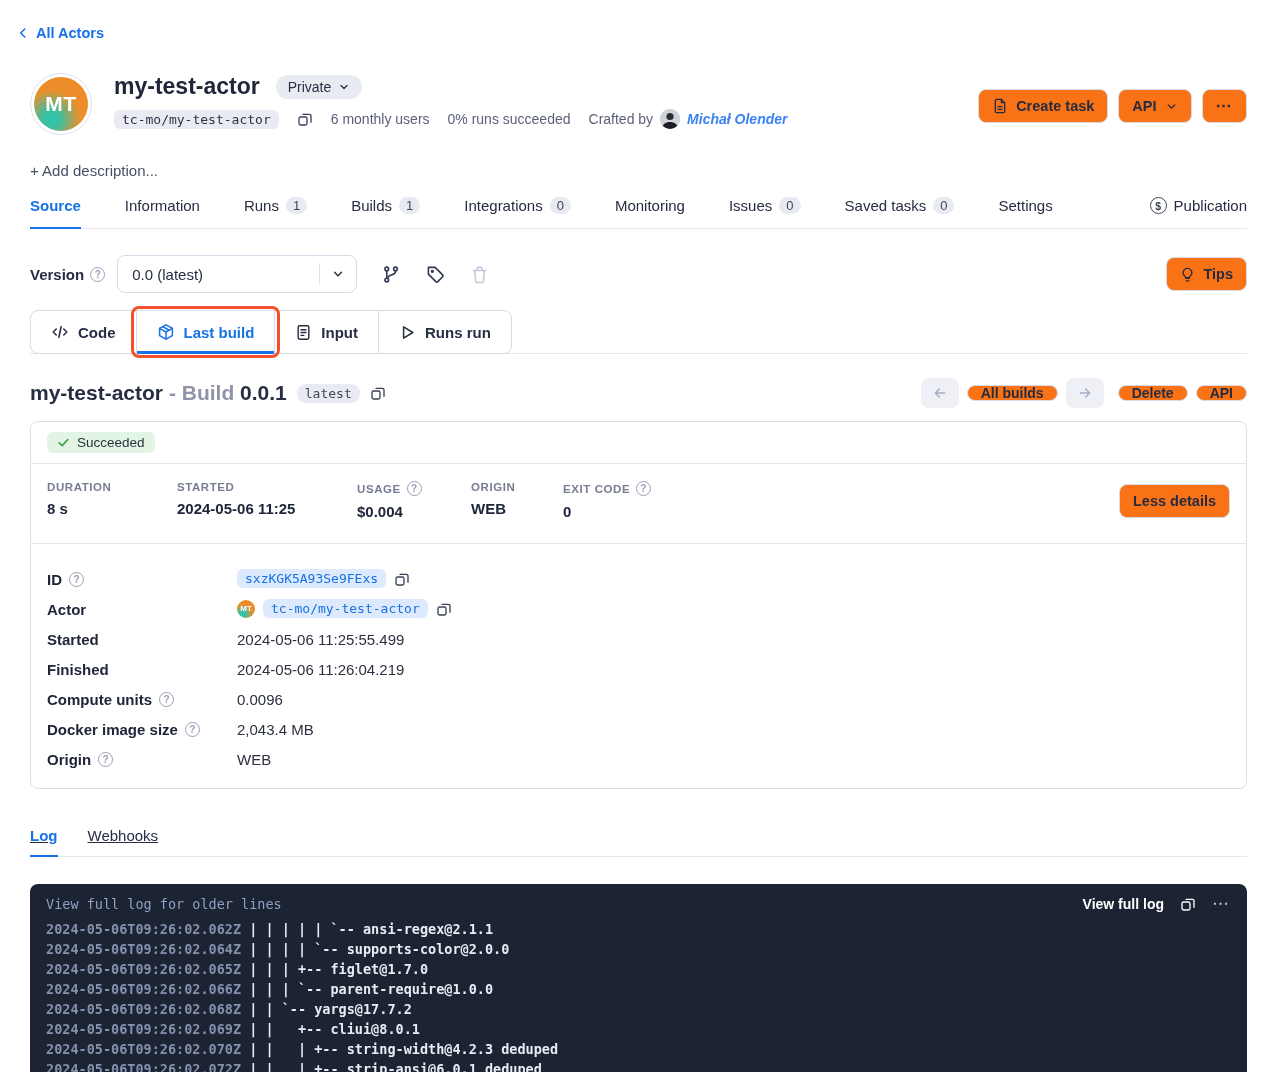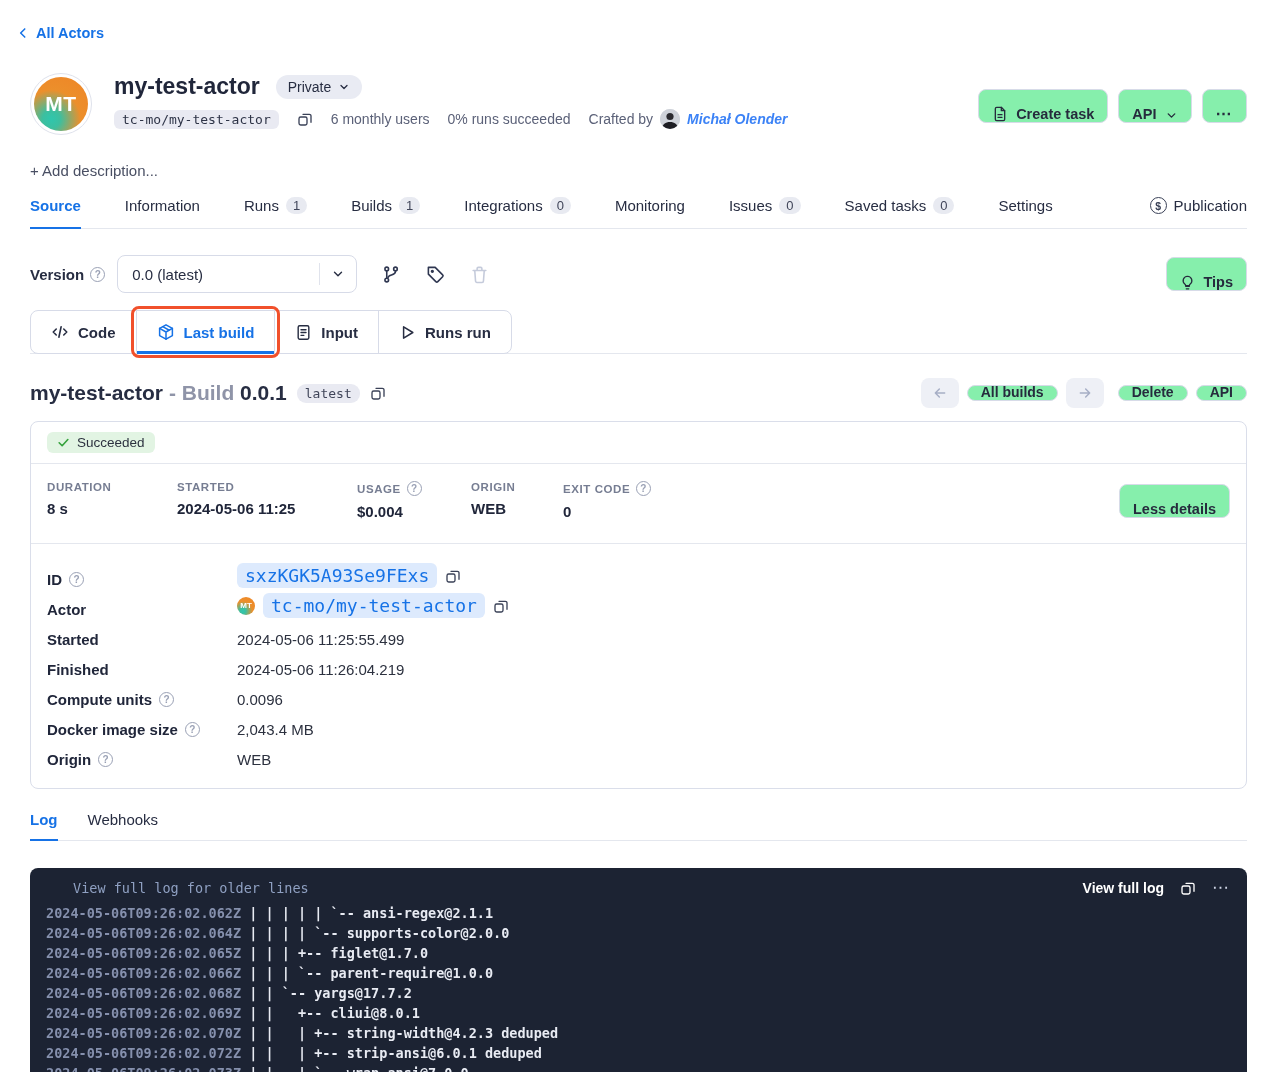--- a/index.html
+++ b/index.html
@@ -28,21 +28,21 @@
   .pill-gray { display:inline-flex; align-items:center; gap:7px; background:#e9ebf3;
     border-radius:16px; padding:4px 12px; font-size:14px; font-weight:500; color:#272d42; cursor:pointer; }
   .meta-line { display:flex; align-items:center; gap:18px; margin-top:9px;
     font-size:14px; color:#5b6178; }
   .slug-pill { background:#e9eaf2; border-radius:6px; padding:2px 8px; font-size:13px; color:#2e3447; }
   .copy-ic { color:#3a4157; cursor:pointer; }
   .crafted { display:flex; align-items:center; gap:7px; }
   .author-photo { width:20px; height:20px; border-radius:50%; background:#cfd3da; overflow:hidden; flex:0 0 auto; }
   .author-link { color:#3b82f6; font-weight:700; cursor:pointer;font-style:italic; }
   .header-actions { display:flex; gap:10px; align-items:flex-start; margin-top:16px; }
-  .btn { display:inline-flex; align-items:flex-end; gap:8px; background:#86efac;
+  .btn { display:inline-flex; align-items:center; gap:8px; background:#f97316;
     border:1px solid #d7dbe8; border-radius:8px; height:34px; padding:0 13px;
     font-size:14.5px; font-weight:700; color:#262b3d; cursor:pointer; }
   .btn-sm { height:16px; font-size:14px; }
   .add-desc { margin-top:27px; font-size:15px; color:#494f63; cursor:pointer; width:max-content; }
 
   
   .tabs-bar { display:flex; align-items:flex-start; gap:30px; margin-top:18px;
     border-bottom:1px solid #e4e7ee; }
   .tab { display:flex; align-items:center; gap:7px; font-size:15px; font-weight:500;
     padding-bottom:13px; border-bottom:2.5px solid transparent; margin-bottom:-1px; cursor:pointer; }
@@ -104,28 +104,28 @@
     letter-spacing:.05em; color:#767d92; }
   .stat-value { margin-top:7px; font-size:15px; font-weight:700; color:#20263a; }
   .less-details { margin-left:auto; align-self:center; }
   .card-divider { border-top:1px solid #e4e7ee; }
   .details { padding:14px 16px 20px; }
   .detail-row { display:flex; align-items:flex-end; min-height:30px; }
   .detail-label { width:190px; font-size:15px; font-weight:700; color:#20263a;
     display:flex; gap:7px; align-items:center; flex:0 0 auto; }
   .detail-value { font-size:15px; color:#2c313f; display:flex; align-items:center; gap:8px; }
   .pill-blue { background:#ddeafd; color:#1672e6; border-radius:6px; padding:2px 8px;
-    font-size:18px; cursor:pointer; }
-
-  
-  .log-tabs { display:flex; gap:30px; margin-top:22px; border-bottom:1px solid #e4e7ee; }
+    font-size:13px; cursor:pointer; }
+
+  
+  .log-tabs { display:flex; gap:30px; margin-top:38px; border-bottom:1px solid #e4e7ee;text-decoration:underline; }
   .log-tabs .tab { padding-bottom:11px; }
   .terminal { margin-top:27px; background:#1c2333; border-radius:8px; padding:11px 16px;
     height:330px; }
-  .term-head { display:flex; align-items:flex-end;margin-left:27px; }
+  .term-head { display:flex; align-items:flex-end; }
   .older-link { font-size:13.5px; color:#8fa0c2; cursor:pointer; }
   .term-actions { margin-left:auto; display:flex; align-items:center; gap:16px; color:#fff; }
   .view-full { font-size:14px; font-weight:700; cursor:pointer; }
   .term-more { font-size:17px; letter-spacing:2px; color:#cdd4e4; cursor:pointer; line-height:1; }
   .log-lines { margin-top:7px; }
   .log-line { font-size:13.5px; line-height:20px; white-space:pre; font-weight:700; }
   .log-line .ts { color:#8590ad; }
   .log-line .msg { color:#e8ebf3; }
   .ellipsis { font-size:16px; letter-spacing:1.5px; line-height:1; }
 </style>

